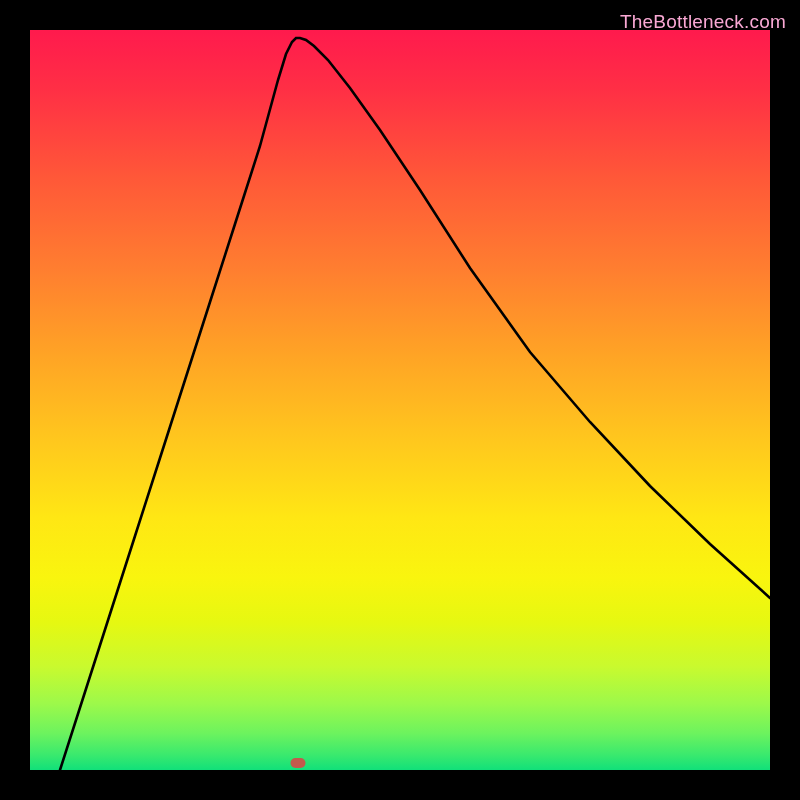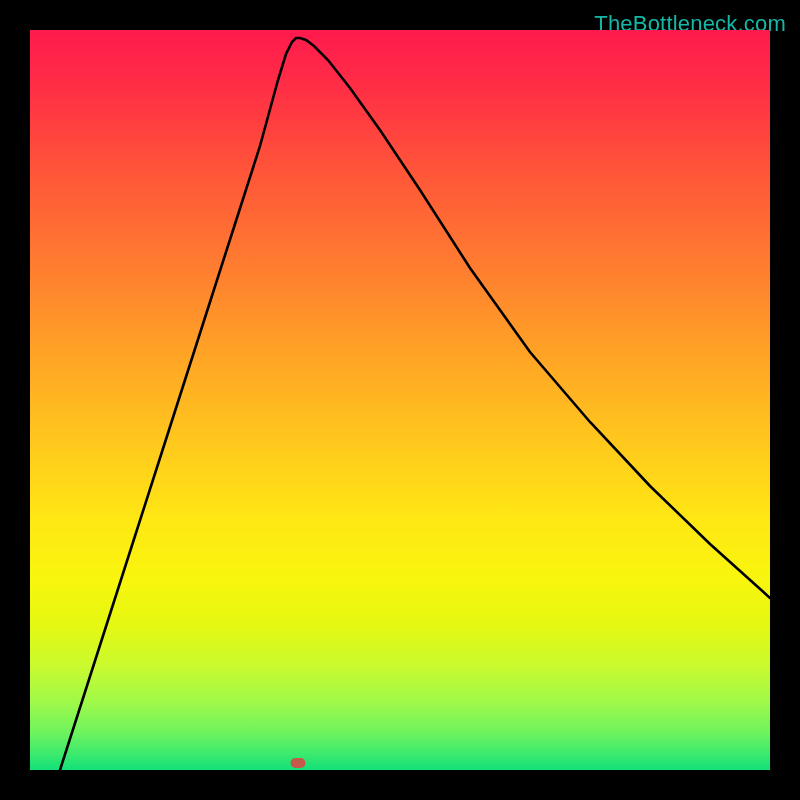--- a/index.html
+++ b/index.html
@@ -63,22 +63,22 @@
     position: absolute;
     width: 15px;
     height: 10px;
     border-radius: 5px;
     transform: translate(-50%, -50%);
   }
   .watermark {
     position: absolute;
     top: 11px;
     right: 14px;
-    color: #14b8a6;
-    font-size: 22px;
+    color: #f9a8d4;
+    font-size: 19px;
     letter-spacing: 0.2px;
   }
 </style>
 </head>
 <body>
 
 <div class="frame">
   <div class="watermark">TheBottleneck.com</div>
 
   <div class="plot-area">

